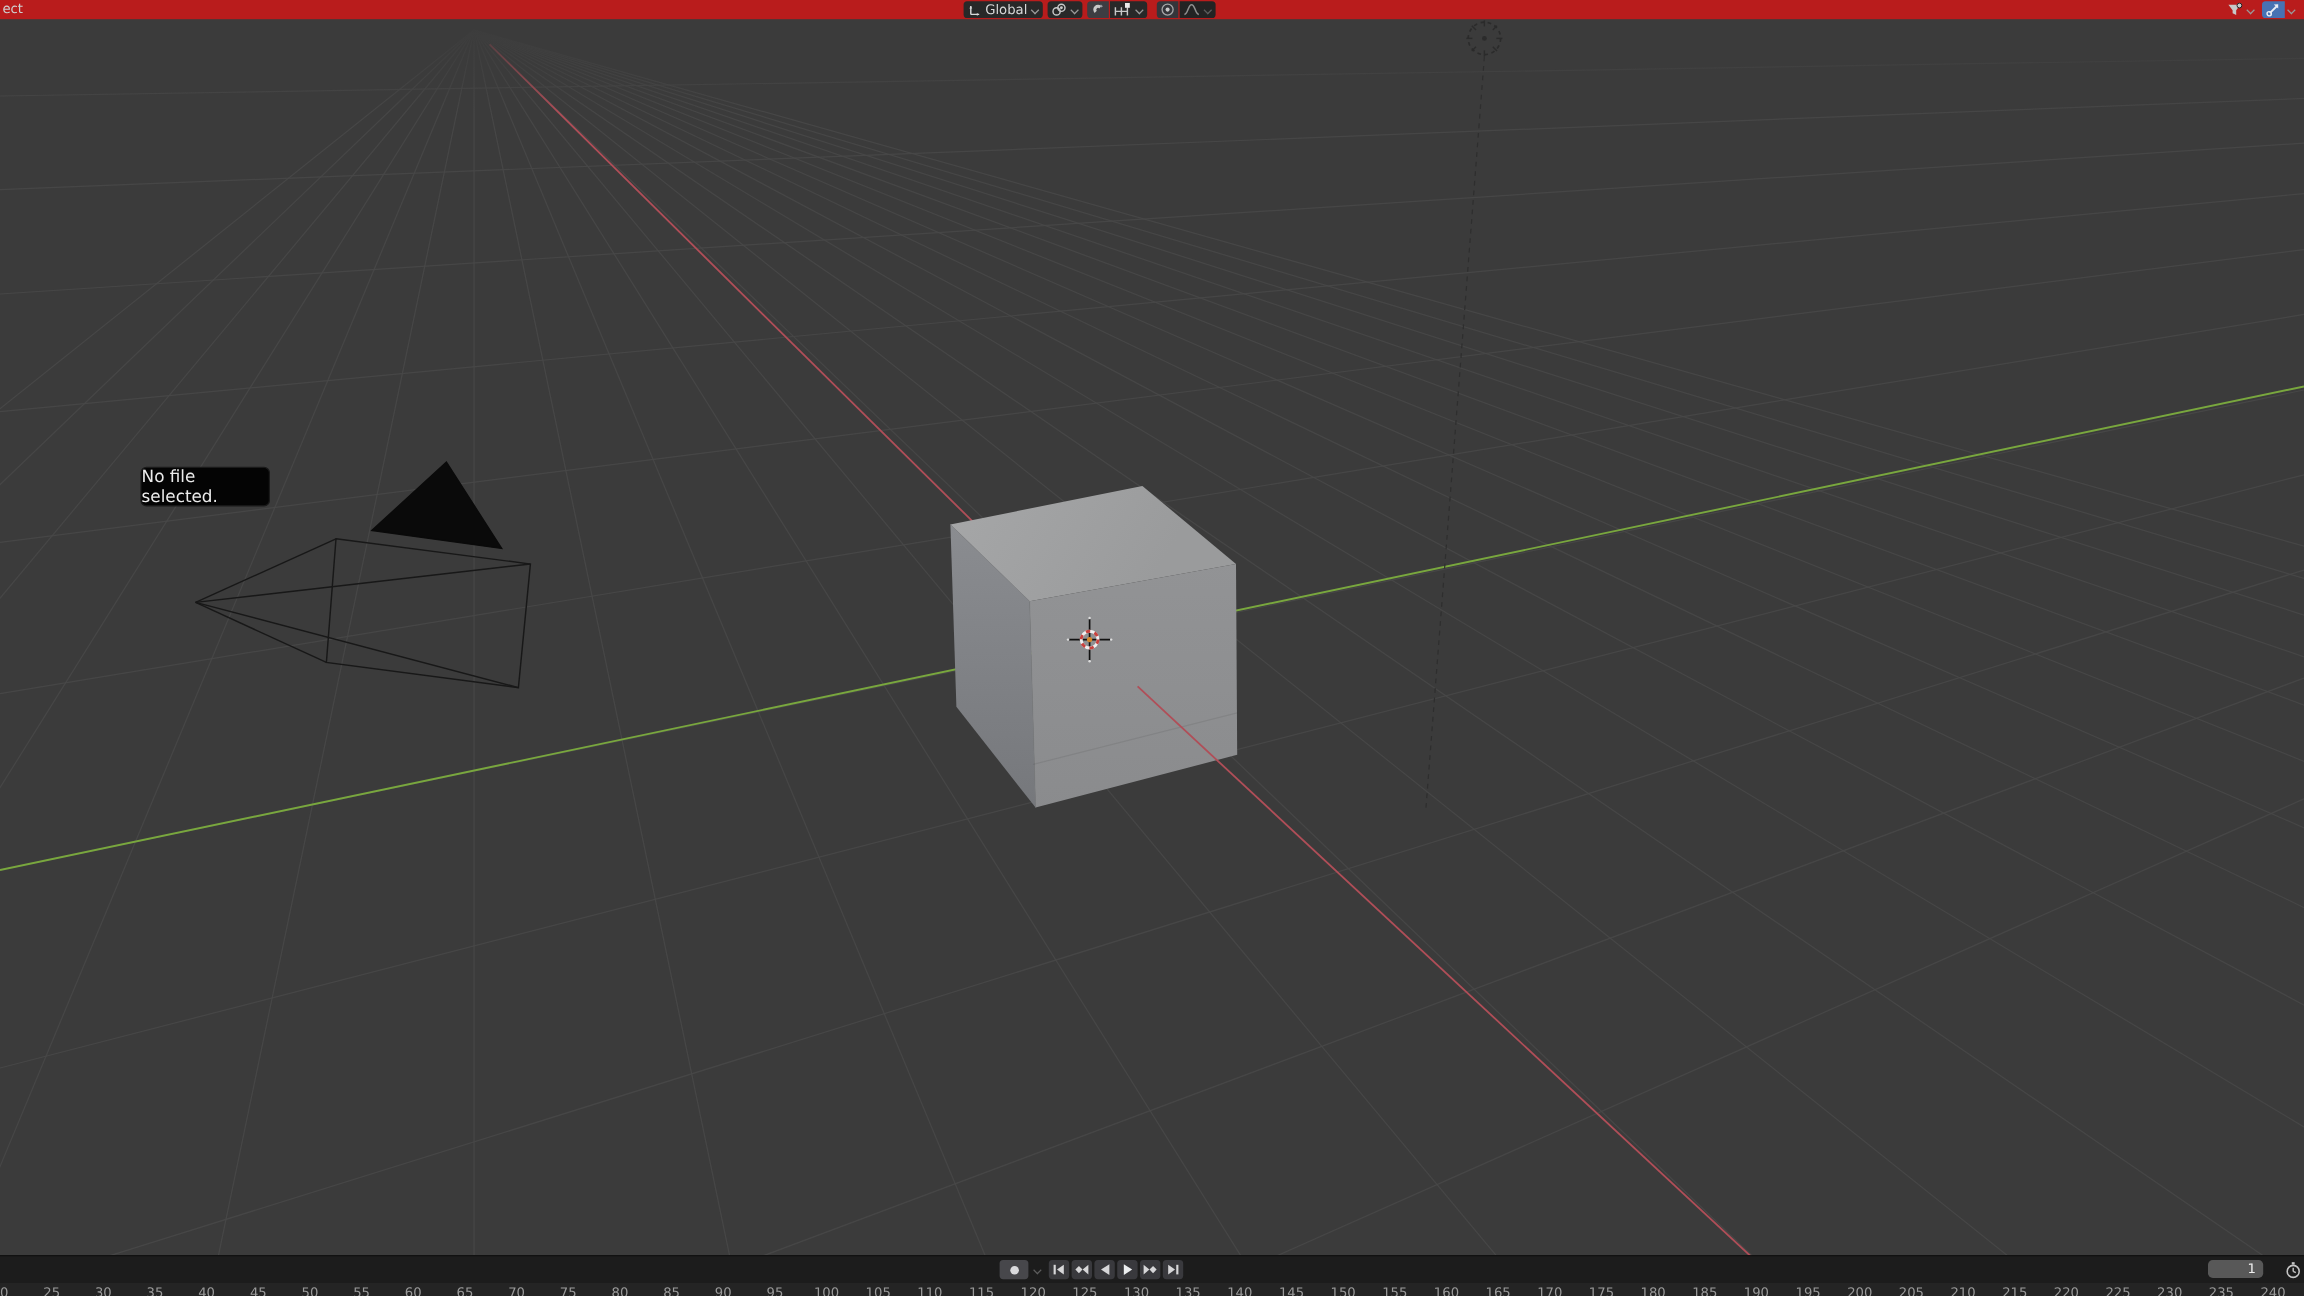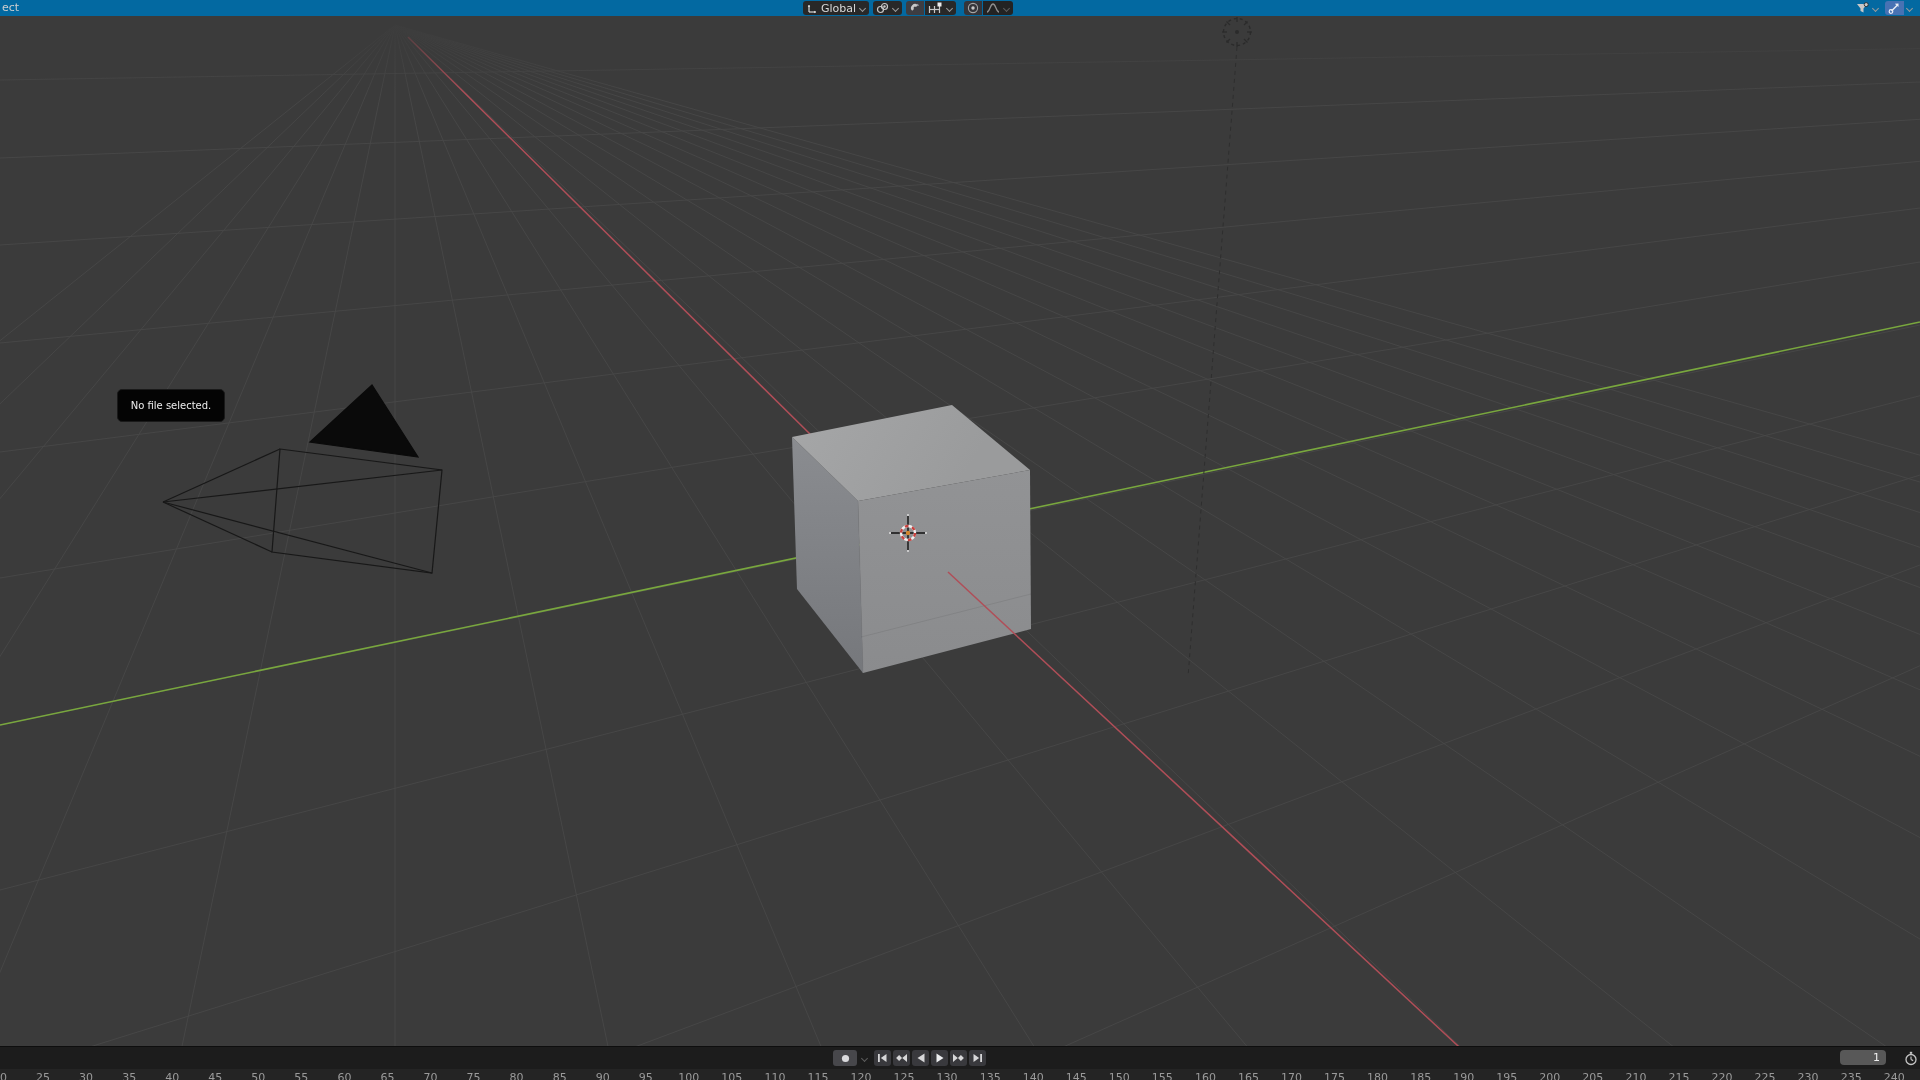--- a/index.html
+++ b/index.html
@@ -1,35 +1,35 @@
 <!DOCTYPE html>
 <html><head>
 <meta charset="utf-8">
 <style>
   html,body{margin:0;padding:0;background:#222;}
   #stage{position:relative;width:1920px;height:1080px;overflow:hidden;
          font-family:"DejaVu Sans","Liberation Sans",sans-serif;
          background:#3b3b3b;user-select:none;}
   
-  #topbar{position:absolute;left:0;top:0;width:1920px;height:16px;background:#0369a1;
+  #topbar{position:absolute;left:0;top:0;width:1920px;height:16px;background:#b91c1c;
           display:flex;align-items:center;z-index:30;}
   .menu-tail{position:absolute;left:2px;top:1px;color:#cfcfcf;font-size:11px;line-height:14px;}
   .hgroup{position:absolute;top:1px;height:14px;display:flex;}
   .hbtn{height:14px;display:flex;align-items:center;background:#282828;border-radius:3px;
         padding:0 3px;color:#d8d8d8;font-size:11px;gap:3px;}
   .hbtn.toggle{background:#3d3d42;}
   .hbtn.dim{background:#232323;}
   .chev{width:7px;height:7px;display:inline-block;position:relative;}
   .chev::after{content:"";position:absolute;left:1px;top:1px;width:4px;height:4px;
         border-right:1.2px solid #9a9a9a;border-bottom:1.2px solid #9a9a9a;transform:rotate(45deg);}
   .chev.dimmer::after{border-color:#5d5d5d;}
   .gizmo-on{background:#4772b3;border-radius:3px 0 0 3px;}
   
   #tooltip{position:absolute;left:117px;top:389px;width:106px;height:31px;background:#040404;
-           border:1px solid #1a1a1a;border-radius:5px;color:#ececec;font-size:10px;
+           border:1px solid #1a1a1a;border-radius:5px;color:#ececec;font-size:14px;
            display:flex;align-items:center;justify-content:center;z-index:25;}
   
   #timeline{position:absolute;left:0;top:1046px;width:1920px;height:34px;z-index:30;
             border-top:1px solid #0e0e0e;background:#1c1c1c;}
   #tl-header{position:absolute;left:0;top:0;width:1920px;height:22px;background:#1c1c1c;}
   #tl-ruler{position:absolute;left:0;top:22px;width:1920px;height:12px;background:#242424;}
   .ruler-label{position:absolute;top:3px;transform:translateX(-50%);color:#9a9a9a;
                font-size:11px;line-height:12px;}
   #transport{position:absolute;left:833px;top:3px;display:flex;align-items:center;gap:2px;}
   .tbtn{width:17px;height:16px;background:#39393d;border-radius:3px;display:flex;

